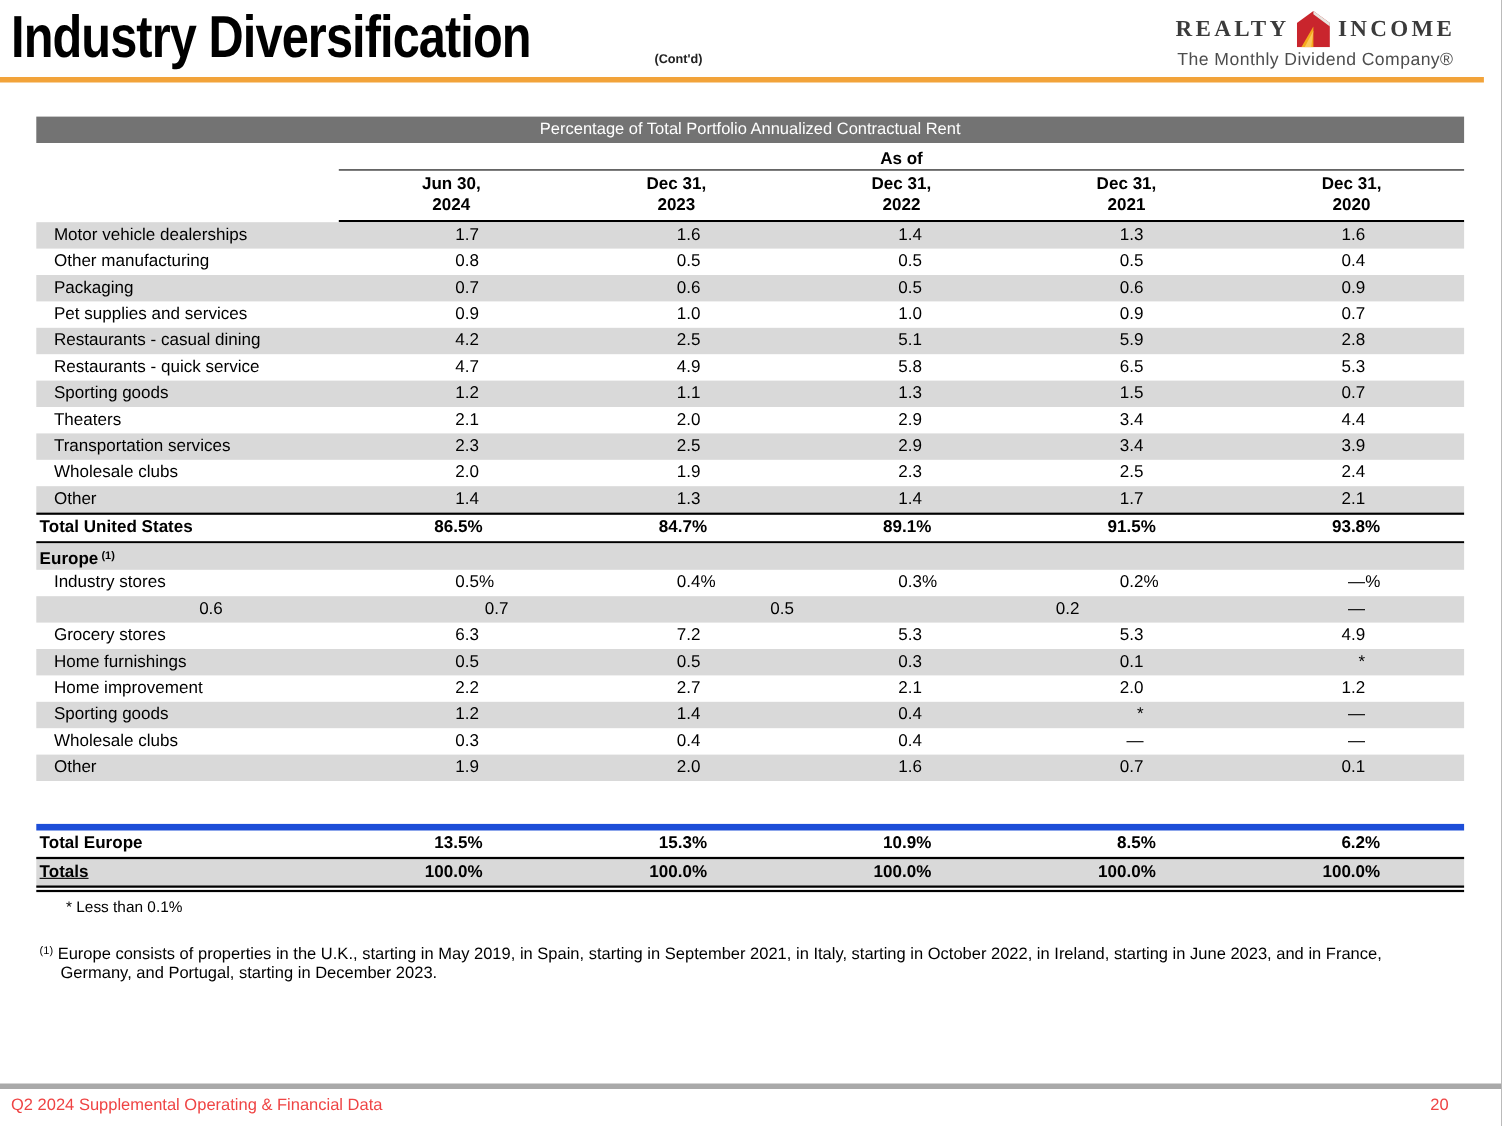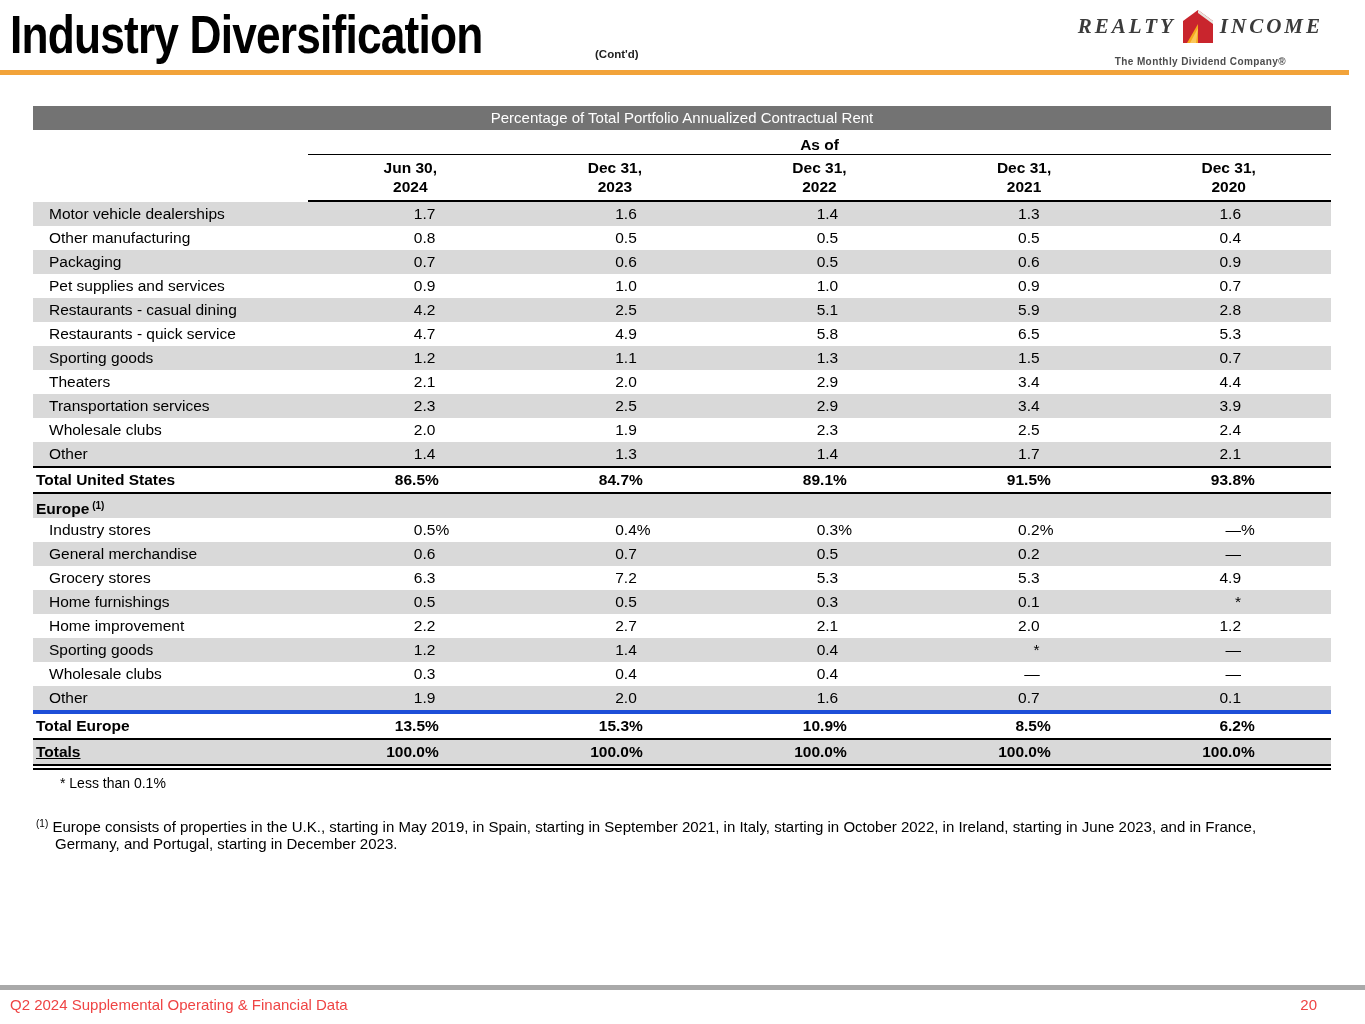--- a/index.html
+++ b/index.html
@@ -14,40 +14,40 @@
   .title-wrap { position:absolute; left:10px; top:2px; white-space:nowrap; }
   .title-main {
     display:inline-block; font-size:54px; font-weight:700; letter-spacing:-1px;
     transform:scaleX(0.82); transform-origin:left center; line-height:64px;
   }
   .title-contd { position:absolute; left:585px; top:46px; font-size:11.5px; font-weight:700; color:#222; }
   .logo { position:absolute; right:42px; top:10px; text-align:center; }
   .logo-row { display:flex; align-items:center; justify-content:center; }
   .logo-word {
     font-family:"Liberation Serif", serif; font-weight:700; font-size:21px;
-    letter-spacing:3px; color:#3b3b3b;font-style:italic;
+    letter-spacing:3px; color:#3b3b3b;
   }
   .logo-house { margin:0 7px; display:block; }
-  .logo-tag { margin-top:13px; font-size:10px; color:#4d4d4d; letter-spacing:0.4px;font-weight:bold; }
+  .logo-tag { margin-top:3px; font-size:16px; color:#4d4d4d; letter-spacing:0.4px; }
   .orange-rule { height:5px; width:1349px; background:#F2A33A; }
   
   .tbl { margin:31px 0 0 33px; width:1298px; font-size:15.5px; }
   .caption {
     height:24px; line-height:24px; background:#737373; color:#fff;
     text-align:center; font-size:15px;
   }
   .asof { margin:5px 0 0 275px; width:1023px; height:19px; line-height:19px; text-align:center; font-weight:700; }
   .asof-line { margin-left:275px; width:1023px; height:1px; background:#000; }
   .colheads { display:flex; margin-left:275px; width:1023px; border-bottom:2px solid #000; padding:3px 0 4px 0; }
   .colhead { flex:1; text-align:center; font-weight:700; line-height:19px; }
   .rows { width:1298px; }
   .row { display:flex; height:24px; line-height:24px; }
   .row.shade { background:#D9D9D9; }
   .row.total-us   { border-top:2px solid #000; border-bottom:2px solid #000; font-weight:700; }
-  .row.total-europe { border-top:4px solid #1d4ed8; font-weight:700; }
+  .row.total-europe { border-top:6px solid #1d4ed8; font-weight:700;margin-top:39px; }
   .row.grand      { border-top:2px solid #000; border-bottom:2px solid #000; font-weight:700; }
   .row.grand .lbl { text-decoration:underline; }
   .row.section .lbl { font-weight:700; }
   .lbl { width:275px; padding-left:3px; white-space:nowrap; }
   .lbl.ind { padding-left:16px; }
   .lbl sup { font-size:10px; vertical-align:5px; }
   .cell { flex:1; display:flex; justify-content:flex-end; padding-right:74px; }
   .val { text-align:right; }
   .suf { width:16px; text-align:left; }
   .dbl { height:2px; background:#000; margin-top:2px; width:1298px; }
@@ -410,21 +410,20 @@
           <span class="cell">
             <span class="val">0.2</span>
             <span class="suf">%</span>
           </span>
           <span class="cell">
             <span class="val">—</span>
             <span class="suf">%</span>
           </span>
         </div>
         <div class="row shade">
-          <span class="lbl ind">General merchandise</span>
           <span class="cell">
             <span class="val">0.6</span>
             <span class="suf"></span>
           </span>
           <span class="cell">
             <span class="val">0.7</span>
             <span class="suf"></span>
           </span>
           <span class="cell">
             <span class="val">0.5</span>

